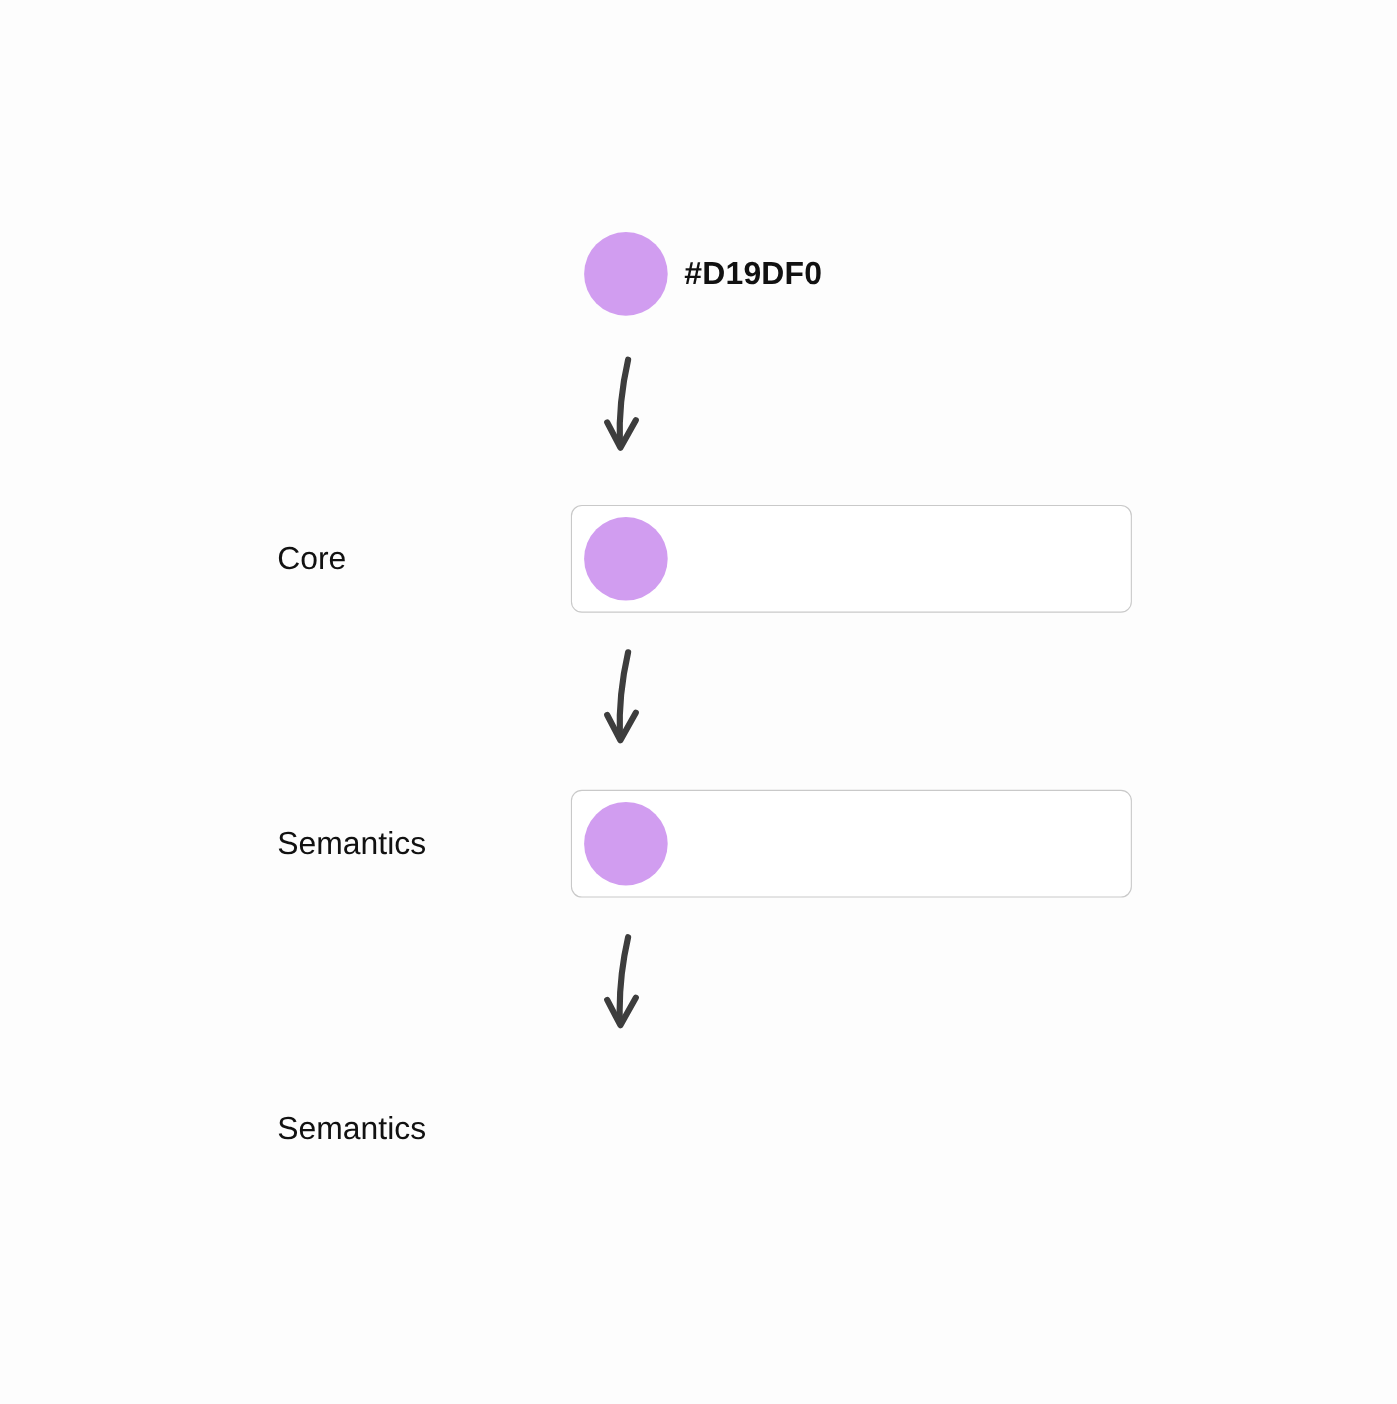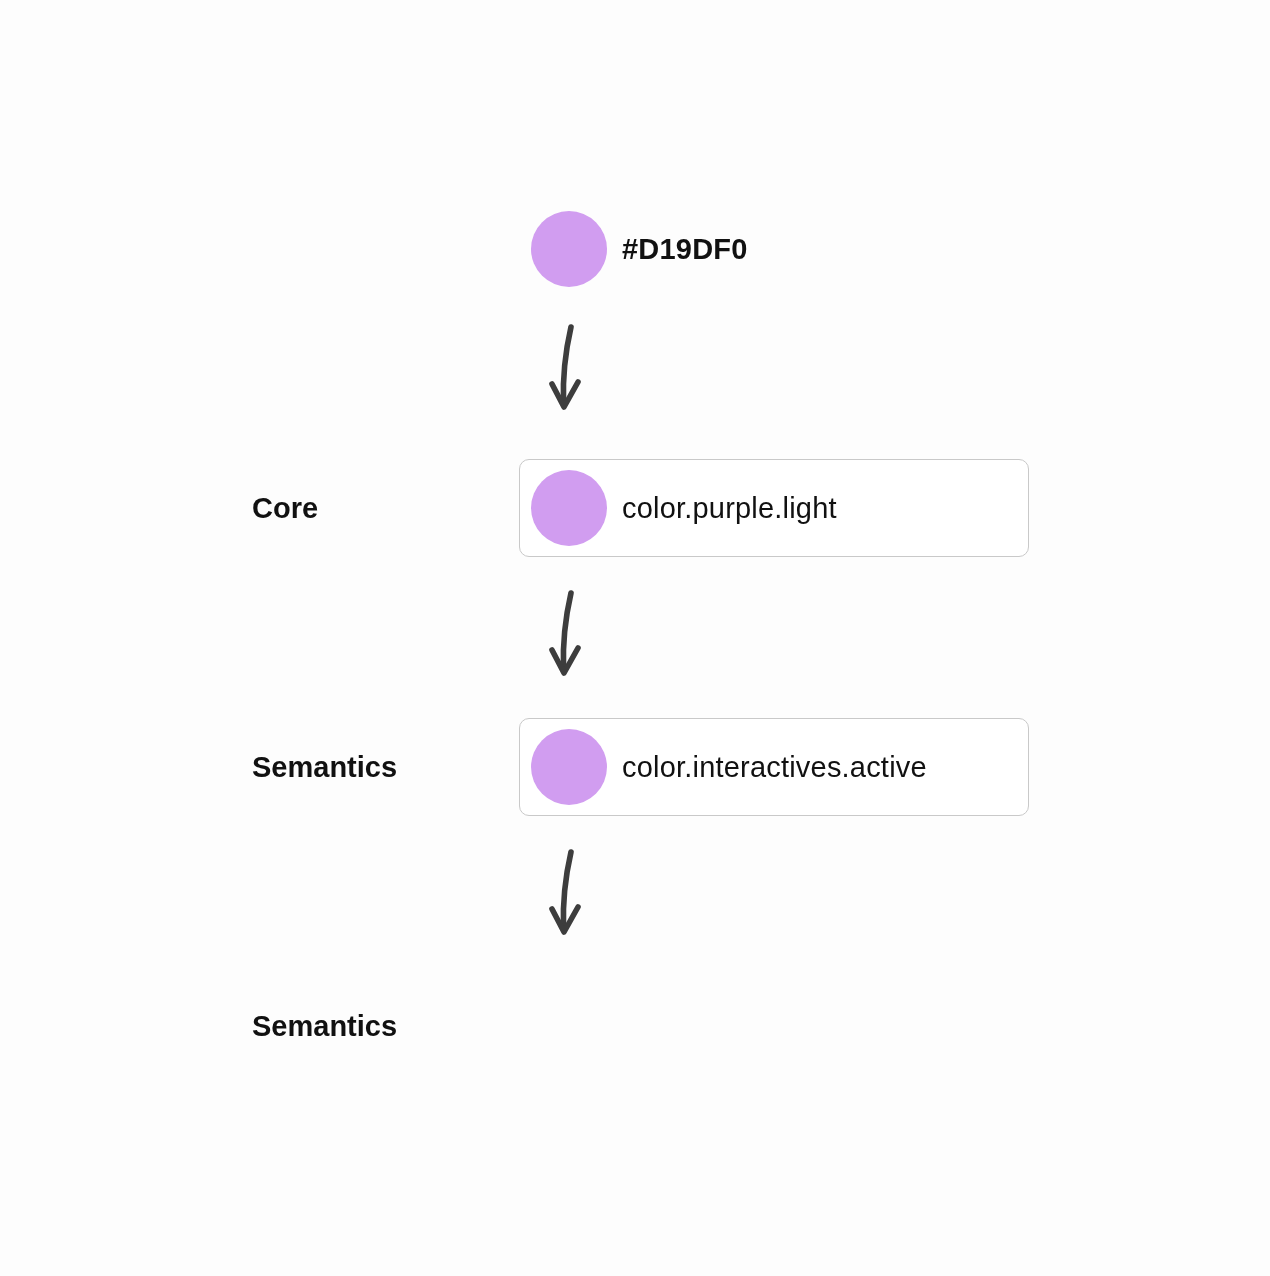--- a/index.html
+++ b/index.html
@@ -33,21 +33,21 @@
   .hex-label {
     font-size: 29px;
     font-weight: 600;
     letter-spacing: 0.2px;
     white-space: nowrap;
   }
   .tier-label {
     position: absolute;
     left: 252px;
     font-size: 29px;
-    font-weight: 700;
+    font-weight: 400;
     line-height: 36px;
     white-space: nowrap;
   }
   .token-box {
     position: absolute;
     left: 519px;
     width: 497px;
     height: 96px;
     background: #ffffff;
     border: 1px solid #c9c9c9;
@@ -85,34 +85,32 @@
   <div class="arrow" style="top:323px">
     <svg viewBox="0 0 42 92" fill="none">
       <path d="M 25 4 C 19.5 28 16.5 52 17.5 80" stroke="#3d3d3d" stroke-width="5.6" stroke-linecap="round"></path>
       <path d="M 6 61 L 18 84 L 32 59" stroke="#3d3d3d" stroke-width="5.6" stroke-linecap="round" stroke-linejoin="round"></path>
     </svg>
   </div>
 
   <div class="tier-label" style="top:490px">Core</div>
   <div class="token-box" style="top:459px">
     <span class="swatch" style="background: rgb(209, 157, 240);"></span>
-    <span class="token-text">color.purple.light</span>
   </div>
 
   <div class="arrow" style="top:589px">
     <svg viewBox="0 0 42 92" fill="none">
       <path d="M 25 4 C 19.5 28 16.5 52 17.5 80" stroke="#3d3d3d" stroke-width="5.6" stroke-linecap="round"></path>
       <path d="M 6 61 L 18 84 L 32 59" stroke="#3d3d3d" stroke-width="5.6" stroke-linecap="round" stroke-linejoin="round"></path>
     </svg>
   </div>
 
   <div class="tier-label" style="top:749px">Semantics</div>
   <div class="token-box" style="top:718px">
     <span class="swatch" style="background: rgb(209, 157, 240);"></span>
-    <span class="token-text">color.interactives.active</span>
   </div>
 
   <div class="arrow" style="top:848px">
     <svg viewBox="0 0 42 92" fill="none">
       <path d="M 25 4 C 19.5 28 16.5 52 17.5 80" stroke="#3d3d3d" stroke-width="5.6" stroke-linecap="round"></path>
       <path d="M 6 61 L 18 84 L 32 59" stroke="#3d3d3d" stroke-width="5.6" stroke-linecap="round" stroke-linejoin="round"></path>
     </svg>
   </div>
 
   <div class="tier-label" style="top:1008px">Semantics</div>

